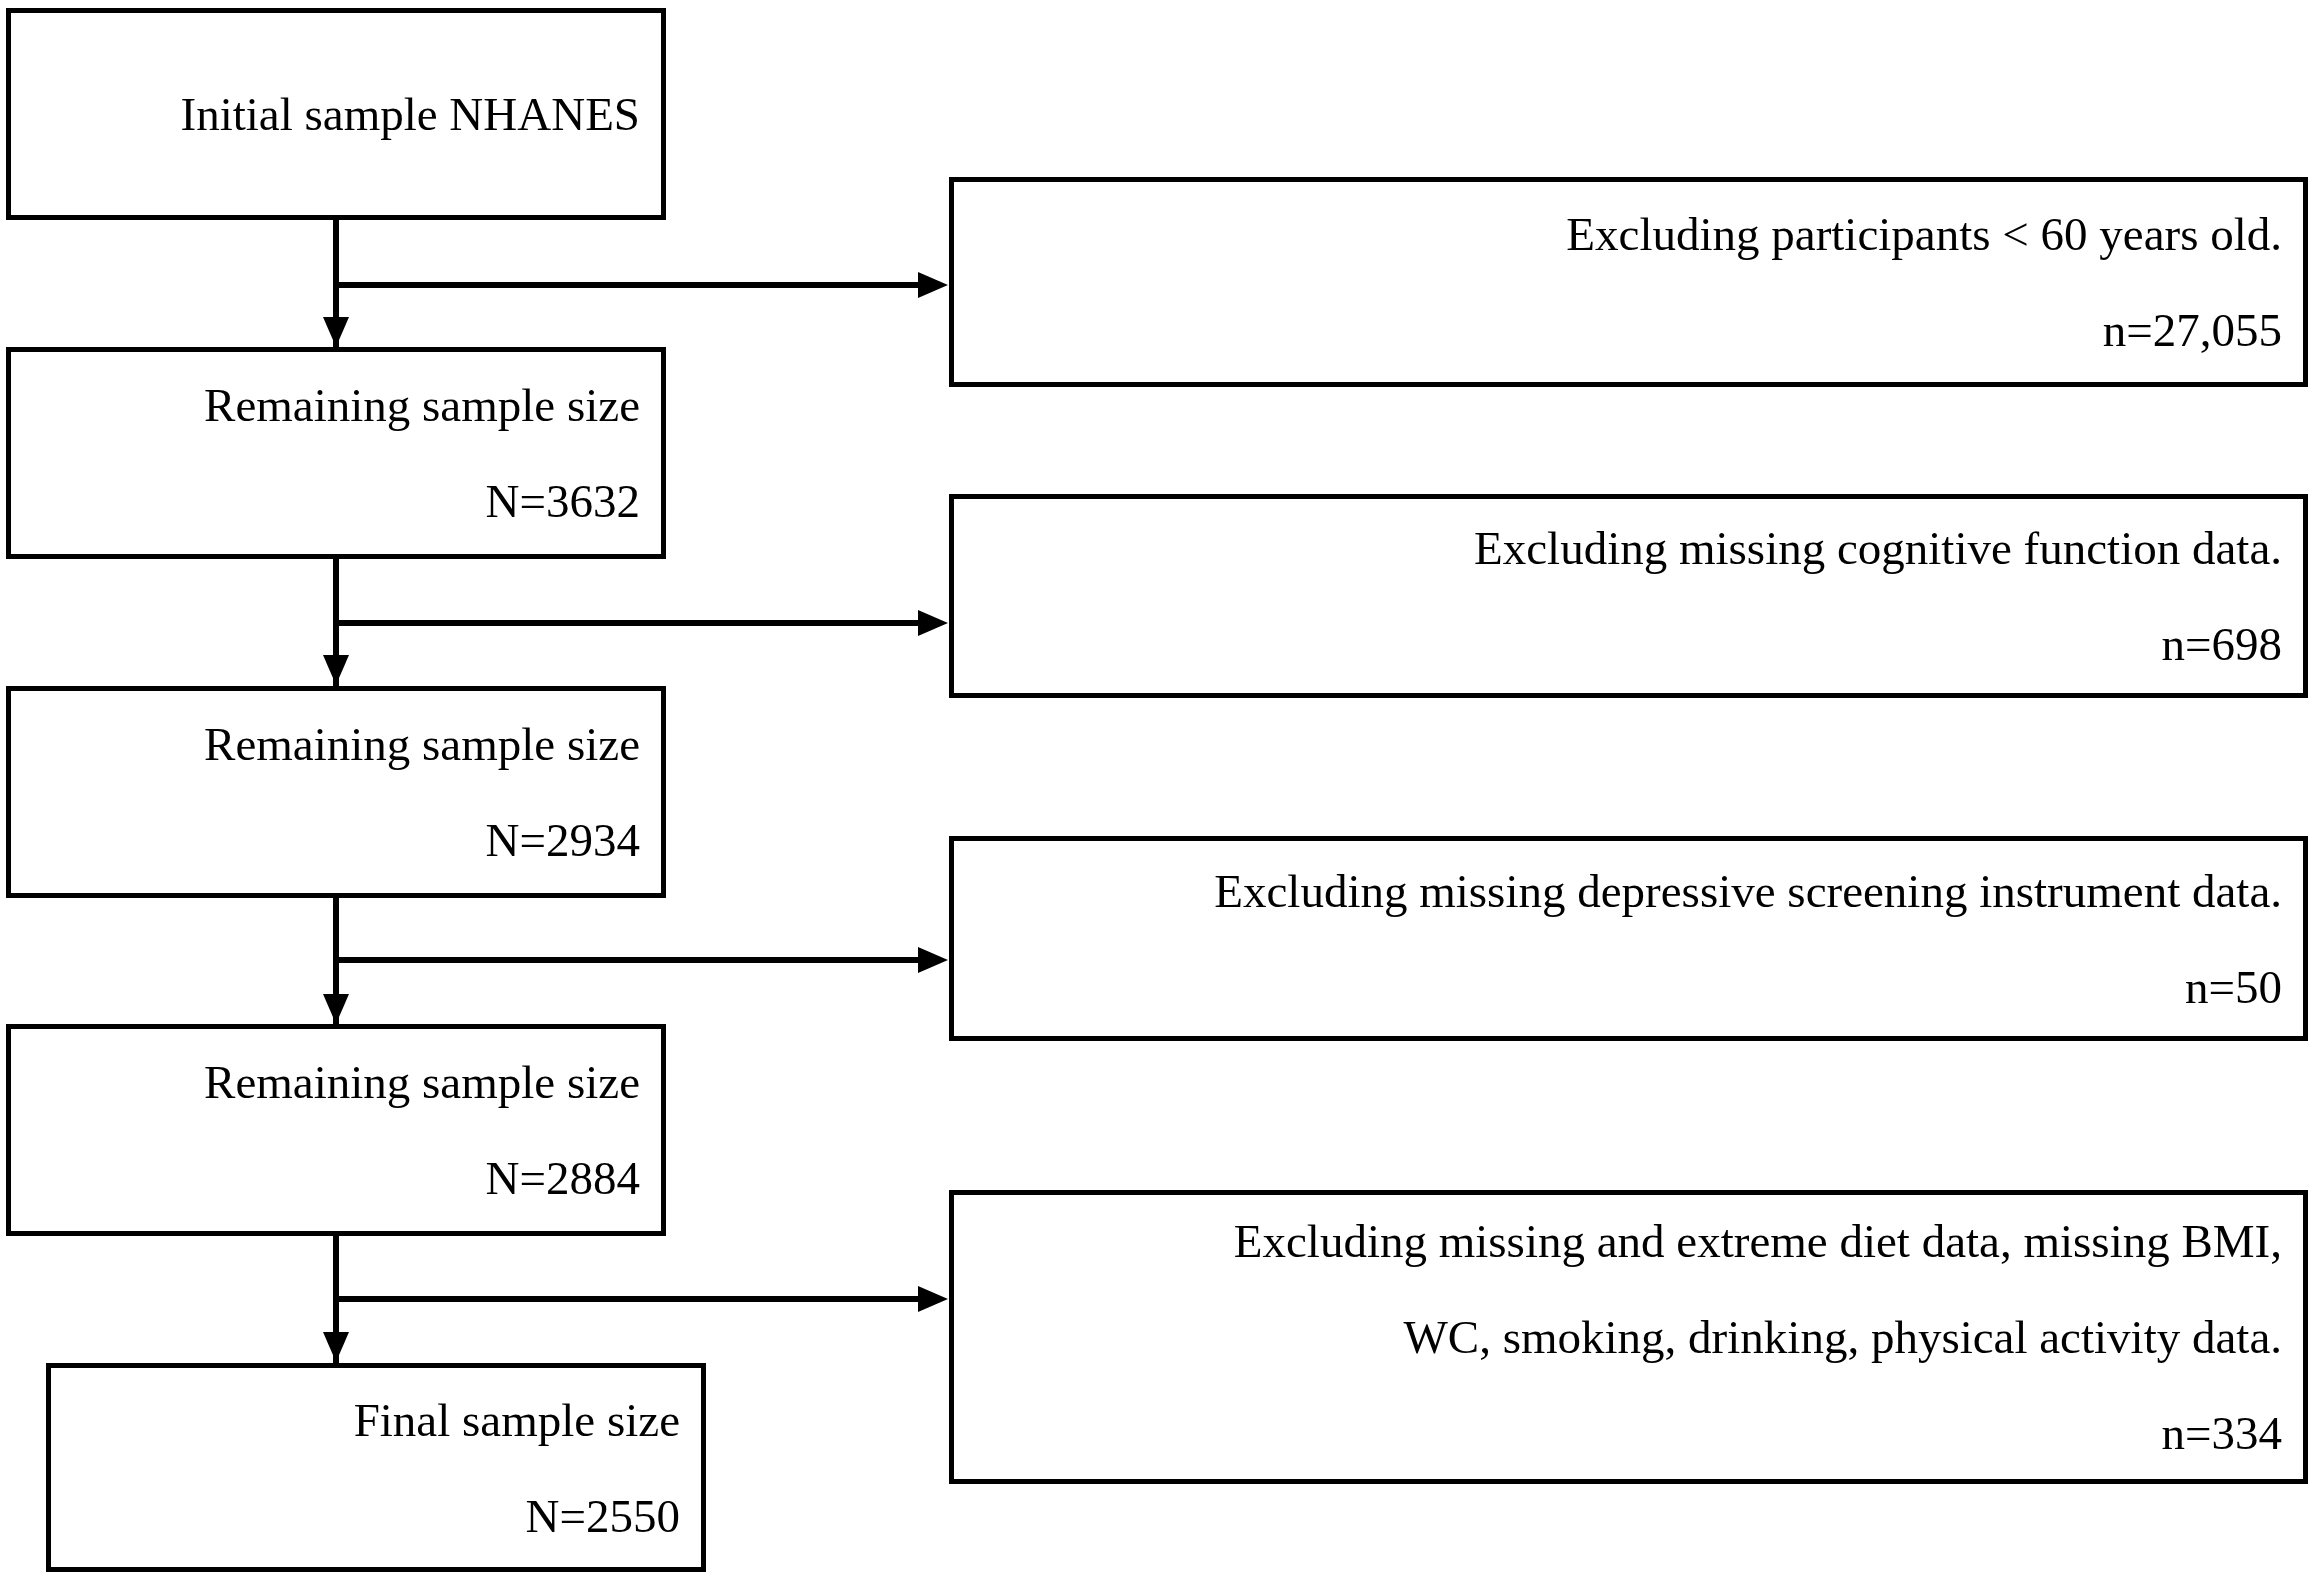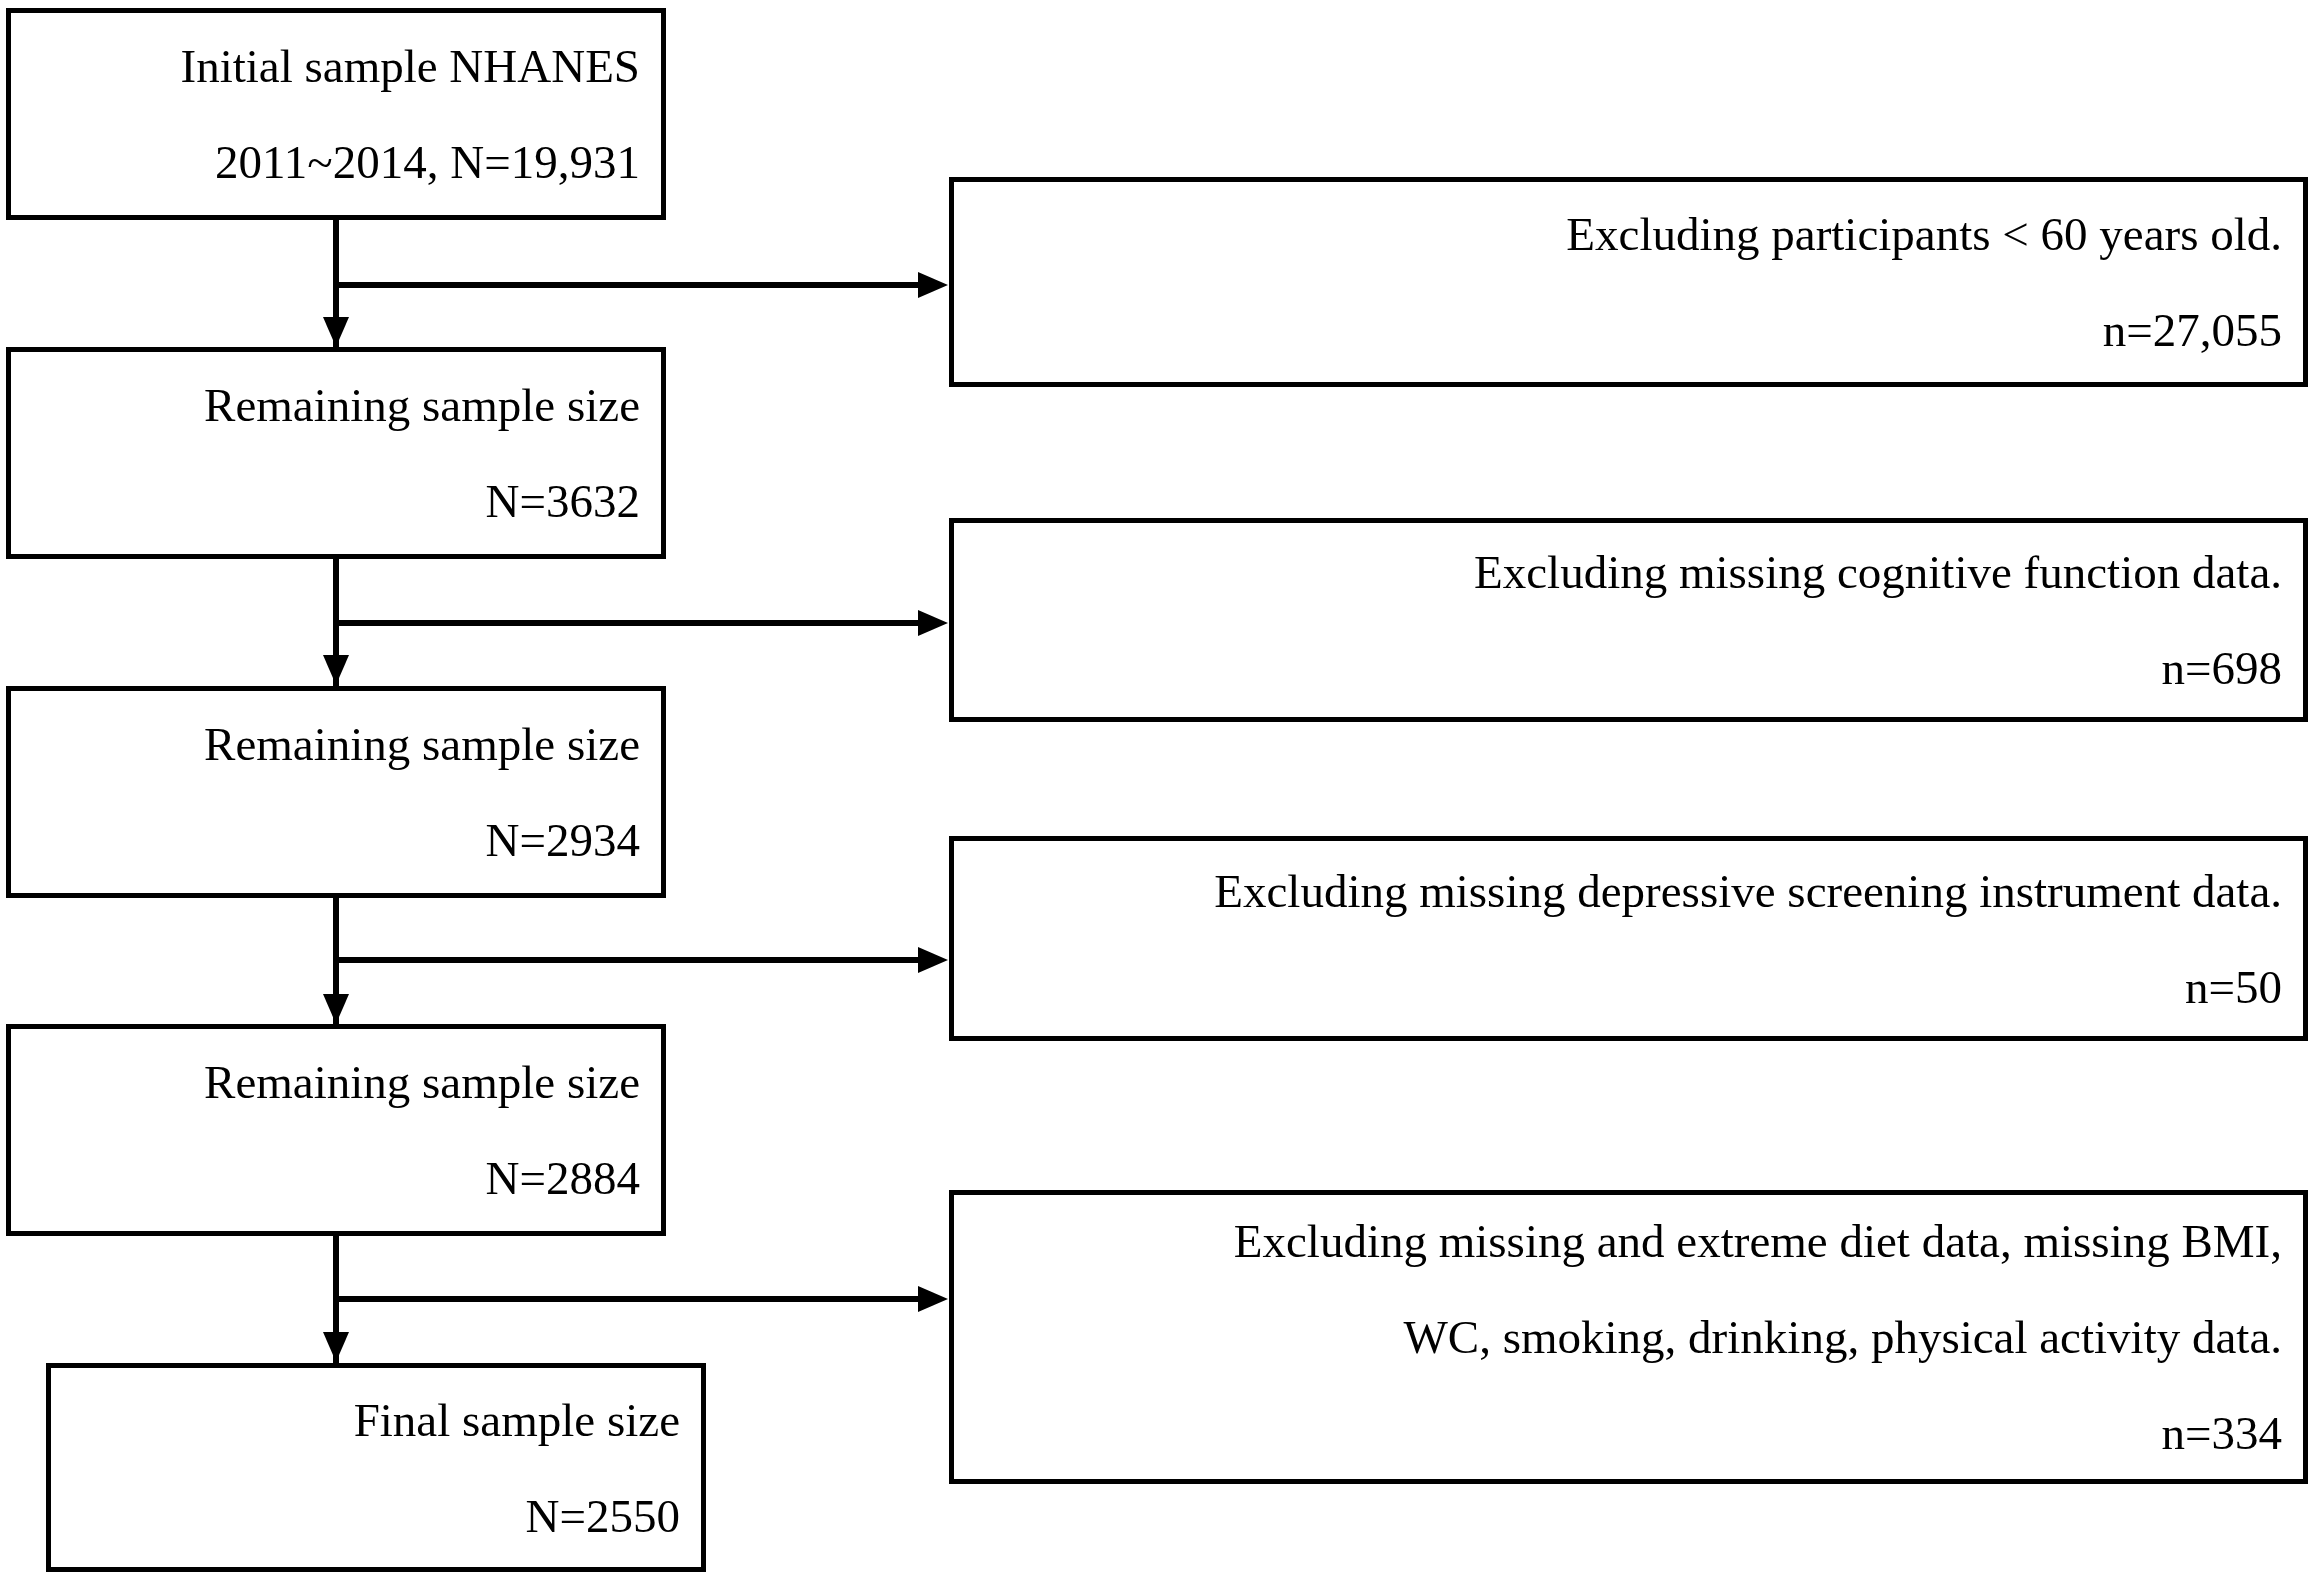--- a/index.html
+++ b/index.html
@@ -54,21 +54,20 @@
     border-left: 30px solid #000000;
   }
 </style>
 </head>
 <body>
 
 <div id="canvas">
 
   <div class="box" style="left:6px; top:7.6px; width:660px; height:212px;">
     <span class="tline">Initial sample NHANES</span>
-    <span class="tline">2011~2014, N=19,931</span>
   </div>
 
   <div class="box" style="left:6px; top:347px; width:660px; height:212px;">
     <span class="tline">Remaining sample size</span>
     <span class="tline">N=3632</span>
   </div>
 
   <div class="box" style="left:6px; top:686px; width:660px; height:212px;">
     <span class="tline">Remaining sample size</span>
     <span class="tline">N=2934</span>
@@ -82,21 +81,21 @@
   <div class="box" style="left:6px; top:1363px; width:660px; height:209px;margin-left:40px;">
     <span class="tline">Final sample size</span>
     <span class="tline">N=2550</span>
   </div>
 
   <div class="box" style="left:949px; top:177px; width:1359px; height:210px;">
     <span class="tline">Excluding participants &lt; 60 years old.</span>
     <span class="tline">n=27,055</span>
   </div>
 
-  <div class="box" style="left:949px; top:518px; width:1359px; height:204px;padding-left:23px;">
+  <div class="box" style="left:949px; top:494px; width:1359px; height:204px;padding-left:23px;">
     <span class="tline">Excluding missing cognitive function data.</span>
     <span class="tline">n=698</span>
   </div>
 
   <div class="box" style="left:949px; top:836px; width:1359px; height:205px;">
     <span class="tline">Excluding missing depressive screening instrument data.</span>
     <span class="tline">n=50</span>
   </div>
 
   <div class="box" style="left:949px; top:1190px; width:1359px; height:294px;font-family:Liberation Serif, serif;">

